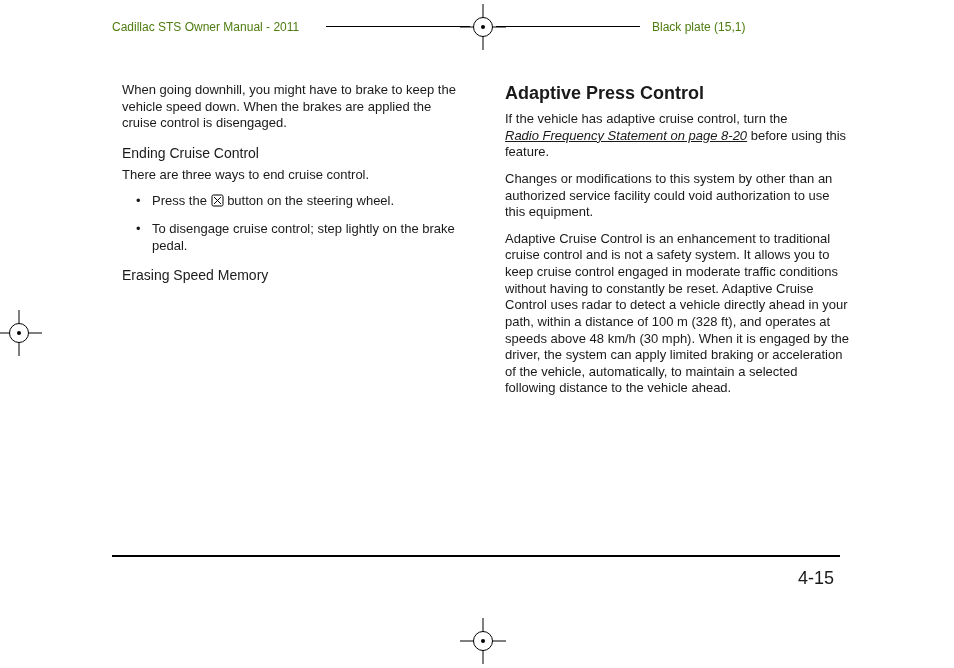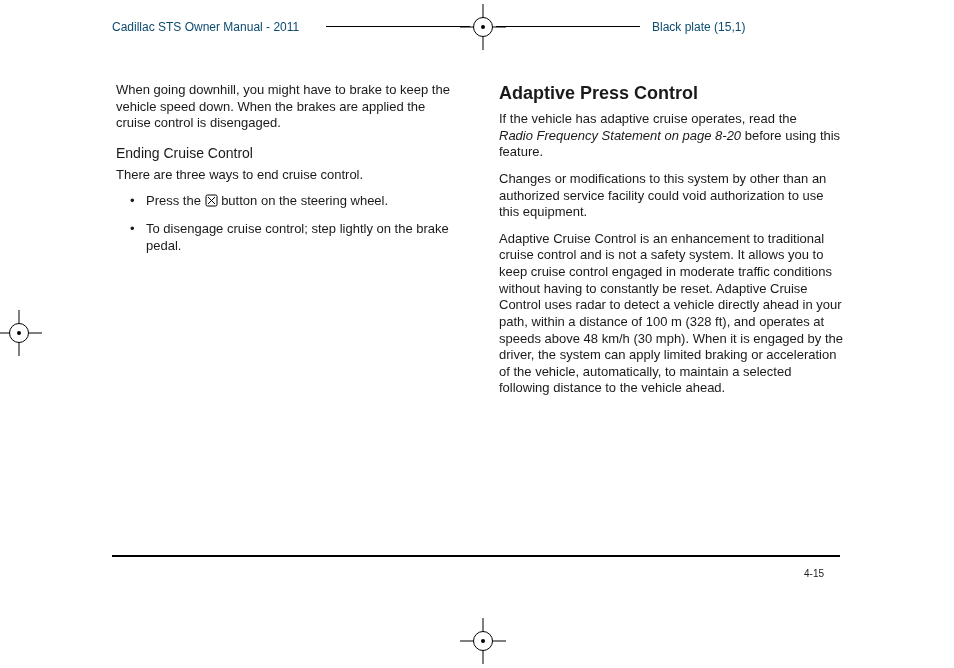--- a/index.html
+++ b/index.html
@@ -46,28 +46,28 @@
   }
 
   .header-rule {
     position: absolute;
     background: #000;
   }
 
   .header-text {
     position: absolute;
     font-size: 12px;
-    color: #0c4a6e;
+    color: #4d7c0f;
     white-space: nowrap;
   }
 
   
   .page {
     position: absolute;
-    left: 116px;
+    left: 122px;
     top: 82px;
     width: 728px;
     display: flex;
     gap: 38px;
   }
   .col {
     flex: 1 1 0;
     font-size: 13px;
     line-height: 1.28;
   }
@@ -90,36 +90,36 @@
     left: -16px;
     top: 0;
   }
 
   .sym-cancel, .sym-off {
     display: inline-block;
     vertical-align: -2px;
   }
   .sym-cancel svg, .sym-off svg { display: block; }
 
-  .italic { font-style: italic; }
+  .italic { font-style: italic; text-decoration: underline; }
   .nowrap { white-space: nowrap; }
 
   .footer-rule {
     position: absolute;
     left: 112px;
     width: 728px;
     top: 555px;
     height: 2px;
     background: #000;
   }
   .page-num {
     position: absolute;
-    right: 130px;
+    right: 120px;
     top: 568px;
-    font-size: 10px;
+    font-size: 18px;
   }
 </style>
 </head>
 <body>
 
 <div class="header-text" style="left:112px; top:20px;">Cadillac STS Owner Manual - 2011</div>
 
 <div class="header-rule" style="left:326px; top:26px; width:144px; height:1px;"></div>
 
 <div class="regmark" style="left:460px; top:4px;">
@@ -155,28 +155,29 @@
           <svg width="13" height="13" viewBox="0 0 13 13">
             <rect x="1" y="1" width="11" height="11" rx="1.5" ry="1.5" fill="none" stroke="#000" stroke-width="1"></rect>
             <line x1="3" y1="3" x2="10" y2="10" stroke="#000" stroke-width="1"></line>
             <line x1="10" y1="3" x2="3" y2="10" stroke="#000" stroke-width="1"></line>
           </svg>
         </span><span> button on the steering wheel.</span>
       </li>
       <li>To disengage cruise control; step lightly on the brake pedal.</li>
     </ul>
 
+    <div class="h3">Erasing Speed Memory</div>
 
   </div>
 
   <div class="col">
     <div class="h2">Adaptive Press Control</div>
 
     <p>
-      <span>If the vehicle has adaptive cruise operates, read the </span><span class="italic nowrap">Radio Frequency Statement on page 8‑20</span><span> before using this feature.</span>
+      <span>If the vehicle has adaptive cruise control, turn the </span><span class="italic nowrap">Radio Frequency Statement on page 8‑20</span><span> before using this feature.</span>
     </p>
 
     <p>Changes or modifications to this system by other than an authorized service facility could void authorization to use this equipment.</p>
 
     <p>Adaptive Cruise Control is an enhancement to traditional cruise control and is not a safety system. It allows you to keep cruise control engaged in moderate traffic conditions without having to constantly be reset. Adaptive Cruise Control uses radar to detect a vehicle directly ahead in your path, within a distance of 100 m (328 ft), and operates at speeds above 48 km/h (30 mph). When it is engaged by the driver, the system can apply limited braking or acceleration of the vehicle, automatically, to maintain a selected following distance to the vehicle ahead.</p>
   </div>
 </div>
 
 <div class="footer-rule"></div>
 <div class="page-num">4-15</div>

